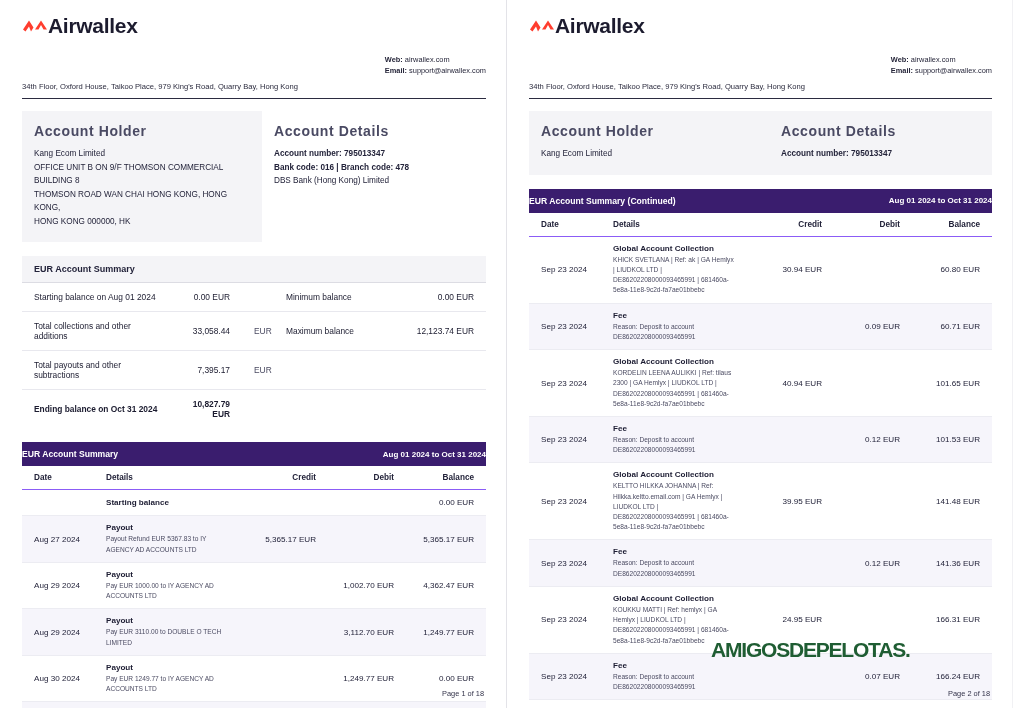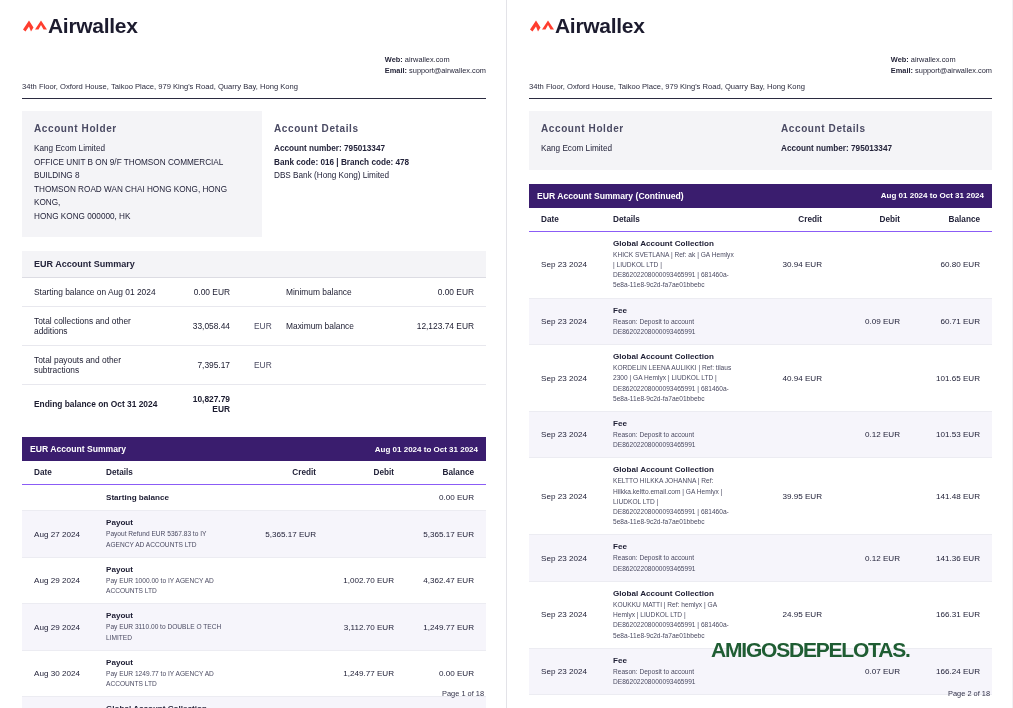--- a/index.html
+++ b/index.html
@@ -38,21 +38,21 @@
   .hdr-rule { border: none; border-top: 1px solid #2b2b40; margin: 7px 0 0 0; }
 
   
   .acct-band { display: flex; margin-top: 12px; gap: 0; }
   .acct-col { padding: 12px 14px 14px 12px; }
   .acct-col.left { width: 240px; background: #f4f4f7; }
   .acct-col.right { flex: 1; background: #ffffff; }
   .page.right .acct-col.left { background: #f4f4f7; }
   .page.right .acct-col.right { background: #f4f4f7; }
   .acct-title {
-    font-size: 10px; font-weight: bold; letter-spacing: 0.6px;
+    font-size: 14px; font-weight: bold; letter-spacing: 0.6px;
     color: #4a4a63; margin-bottom: 8px;
   }
   .acct-line { font-size: 8.2px; line-height: 1.65; color: #23233a; }
   .acct-line.b { font-weight: bold; }
 
   
   .sum-head {
     background: #f4f4f7;
     padding: 8px 12px;
     font-size: 9px; font-weight: bold; color: #23233a;
@@ -71,21 +71,21 @@
   .sum-row .c4 { flex: 1; padding-left: 16px; }
   .sum-row .c5 { width: 92px; text-align: right; }
   .sum-row.total { font-weight: bold; border-bottom: none; }
   .sum-row.total .c1, .sum-row.total .c2 { font-weight: bold; }
 
   
   .tbl { margin-top: 14px; width: 100%; }
   .tbl-title {
     display: flex; justify-content: space-between; align-items: center;
     background: #3a1d6e; color: #ffffff;
-    padding: 7px 8px;
+    padding: 7px 0;
     font-size: 8.6px; font-weight: bold;
   }
   .tbl-title .right-lbl { font-size: 8px; font-weight: bold; }
   .tbl-head {
     display: flex; font-size: 8.2px; font-weight: bold; color: #23233a;
     border-bottom: 1px solid #8b5cf6;
     padding: 7px 12px;
     background: #ffffff;
   }
   .col-date { width: 72px; flex: none; }

